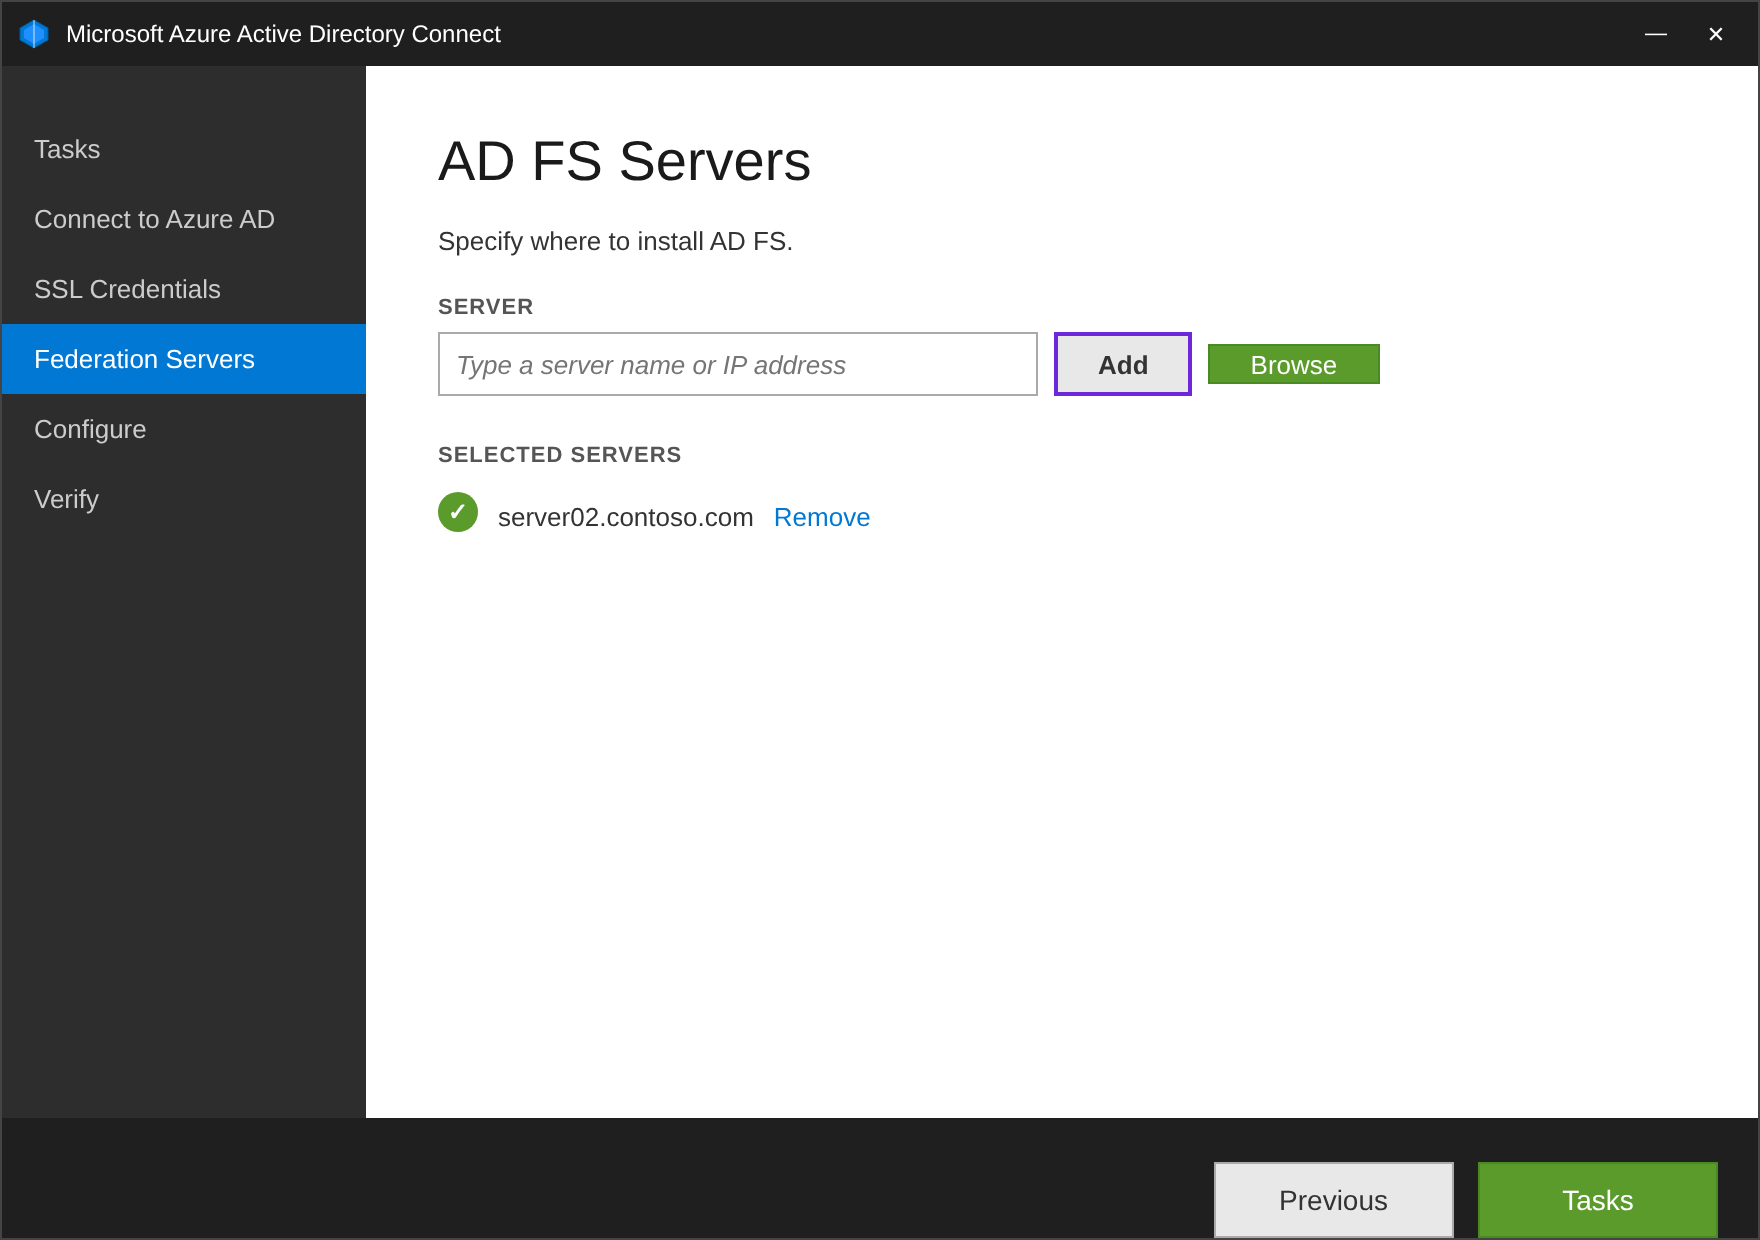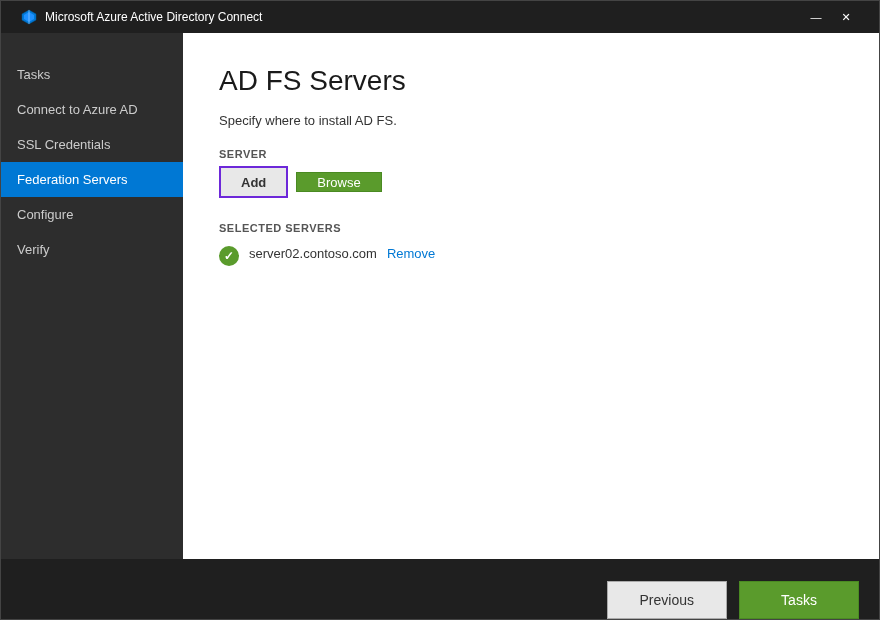--- a/index.html
+++ b/index.html
@@ -19,21 +19,21 @@
       display: flex;
       flex-direction: column;
       border: 1px solid #444;
     }
 
     .title-bar {
       background: #1f1f1f;
       height: 32px;
       display: flex;
       align-items: center;
-      padding: 0 20px;
+      padding: 0 8px;
       color: #fff;
       font-size: 12px;
       flex-shrink: 0;
     }
 
     .title-bar-icon {
       width: 16px;
       height: 16px;
       margin-right: 8px;
       flex-shrink: 0;
@@ -162,21 +162,21 @@
       font-size: 11px;
       font-weight: 600;
       color: #555;
       letter-spacing: 0.5px;
       text-transform: uppercase;
       margin-bottom: 12px;
     }
 
     .server-entry {
       display: flex;
-      align-items: flex-start;
+      align-items: flex-end;
       gap: 10px;
       margin-bottom: 8px;
     }
 
     .check-icon {
       width: 20px;
       height: 20px;
       background: #5a9b2c;
       border-radius: 50%;
       display: flex;
@@ -278,20 +278,21 @@
         <span>Verify</span>
       </div>
     </div>
 
     <div class="content-area">
       <h1 class="page-title">AD FS Servers</h1>
       <p class="page-description">Specify where to install AD FS.</p>
 
       <div class="field-label">SERVER</div>
       <div class="server-input-row">
+        <input class="server-input" type="text" placeholder="Type a server name or IP address" style="">
         <button class="btn-add">Add</button>
         <button class="btn-browse">Browse</button>
       </div>
 
       <div class="selected-servers-label">SELECTED SERVERS</div>
 
       <div class="server-entry">
         <div class="check-icon"></div>
         <span class="server-name">server02.contoso.com</span>
         <a class="remove-link">Remove</a>

